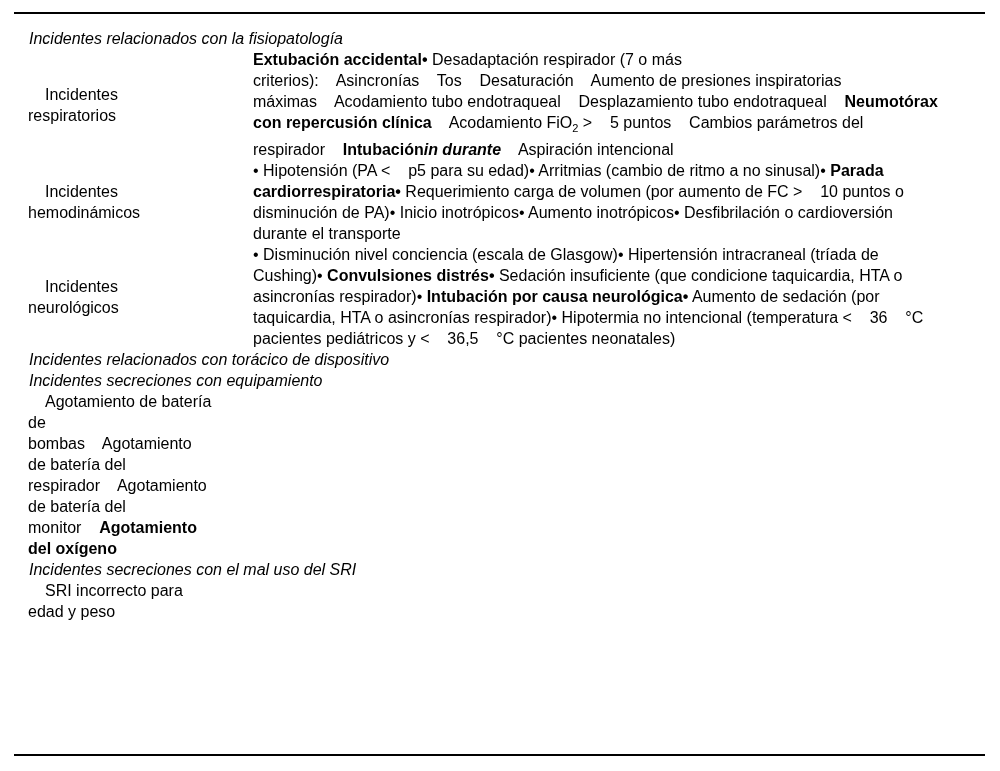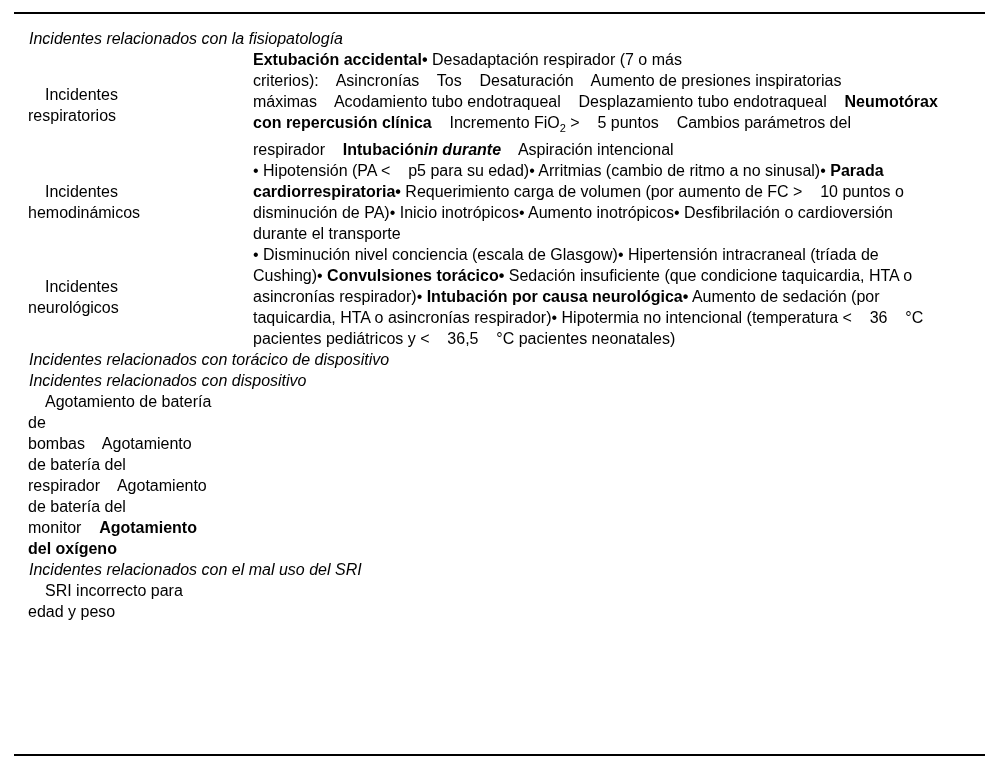--- a/index.html
+++ b/index.html
@@ -65,61 +65,61 @@
 <div class="content">
 
   <div class="section">Incidentes relacionados con la fisiopatología</div>
 
   <div class="row">
     <div class="cell-left"><span>Incidentes
 respiratorios</span></div>
     <div class="cell-right"><span class="b">Extubación accidental•</span><span> Desadaptación respirador (7 o más
 criterios):    Asincronías    Tos    Desaturación    Aumento de presiones inspiratorias
 máximas    Acodamiento tubo endotraqueal    Desplazamiento tubo endotraqueal    </span><span class="b">Neumotórax
-con repercusión clínica</span><span>    Incremento FiO</span><span class="sub">2</span><span> &gt;    5 puntos    Cambios parámetros del
+con repercusión clínica</span><span>    Acodamiento FiO</span><span class="sub">2</span><span> &gt;    5 puntos    Cambios parámetros del
 respirador    </span><span class="b">Intubación</span><span class="b i">in durante</span><span>    Aspiración intencional</span></div>
   </div>
 
   <div class="row">
     <div class="cell-left"><span>Incidentes
 hemodinámicos</span></div>
     <div class="cell-right"><span>• Hipotensión (PA &lt;    p5 para su edad)• Arritmias (cambio de ritmo a no sinusal)• </span><span class="b">Parada
 cardiorrespiratoria•</span><span> Requerimiento carga de volumen (por aumento de FC &gt;    10 puntos o
 disminución de PA)• Inicio inotrópicos• Aumento inotrópicos• Desfibrilación o cardioversión
 durante el transporte</span></div>
   </div>
 
   <div class="row">
     <div class="cell-left"><span>Incidentes
 neurológicos</span></div>
     <div class="cell-right"><span>• Disminución nivel conciencia (escala de Glasgow)• Hipertensión intracraneal (tríada de
-Cushing)• </span><span class="b">Convulsiones torácico•</span><span> Sedación insuficiente (que condicione taquicardia, HTA o
+Cushing)• </span><span class="b">Convulsiones distrés•</span><span> Sedación insuficiente (que condicione taquicardia, HTA o
 asincronías respirador)• </span><span class="b">Intubación por causa neurológica•</span><span> Aumento de sedación (por
 taquicardia, HTA o asincronías respirador)• Hipotermia no intencional (temperatura &lt;    36    °C
 pacientes pediátricos y &lt;    36,5    °C pacientes neonatales)</span></div>
   </div>
 
   <div class="section">Incidentes relacionados con torácico de dispositivo</div>
 
 
-  <div class="section">Incidentes relacionados con dispositivo</div>
+  <div class="section">Incidentes secreciones con equipamiento</div>
 
   <div class="row">
     <div class="cell-left"><span>Agotamiento de batería
 de
 bombas    Agotamiento
 de batería del
 respirador    Agotamiento
 de batería del
 monitor    </span><span class="b">Agotamiento
 del oxígeno</span></div>
     <div class="cell-right"></div>
   </div>
 
-  <div class="section">Incidentes relacionados con el mal uso del SRI</div>
+  <div class="section">Incidentes secreciones con el mal uso del SRI</div>
 
   <div class="row">
     <div class="cell-left"><span>SRI incorrecto para
 edad y peso</span></div>
     <div class="cell-right"></div>
   </div>
 
 </div>
 
 <div class="hrule bottom"></div>

